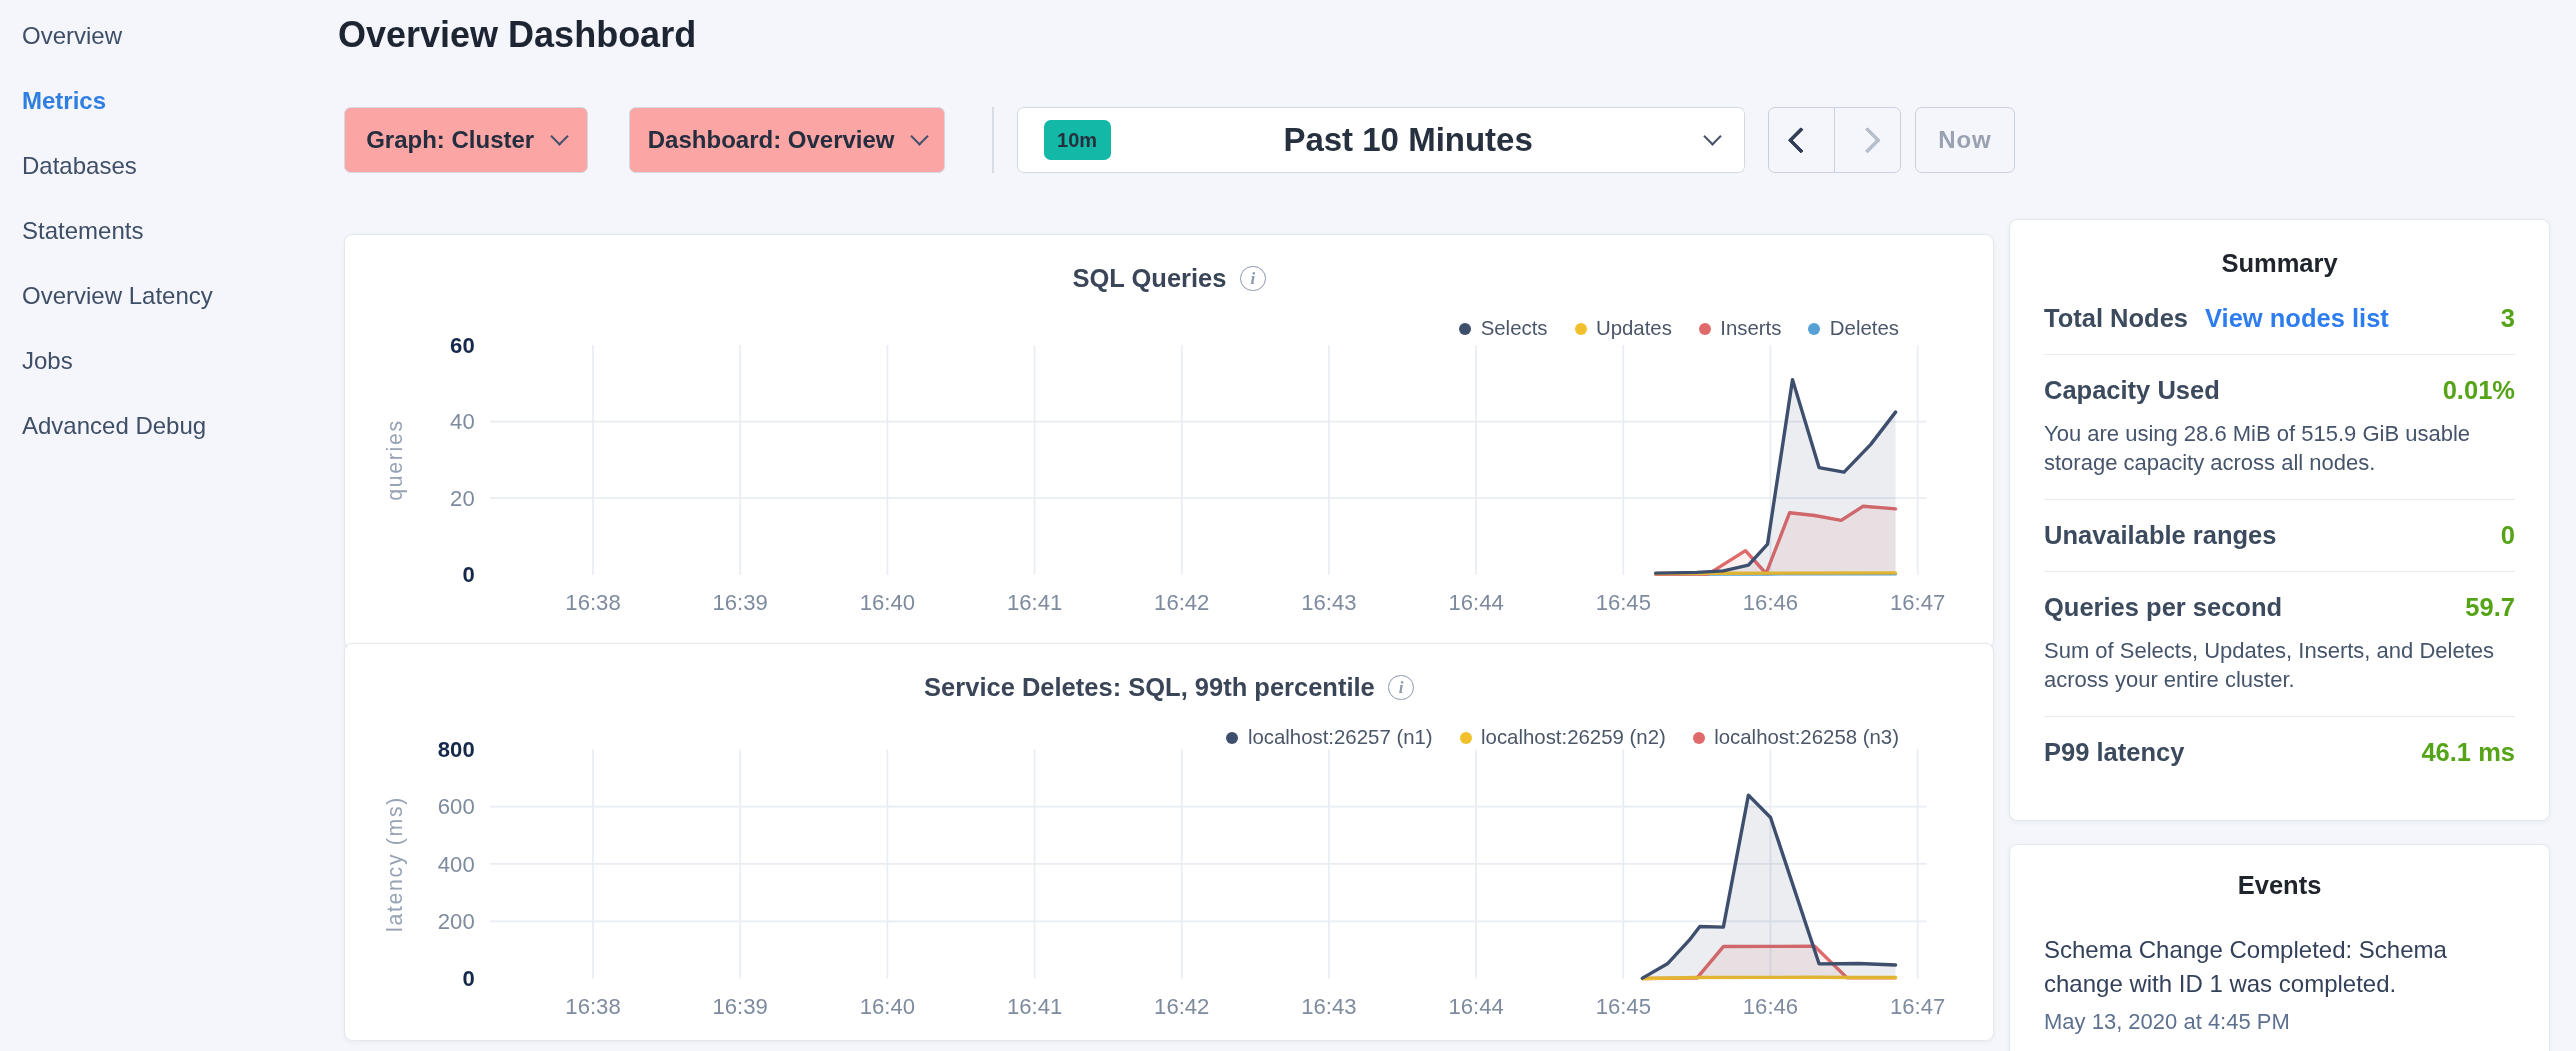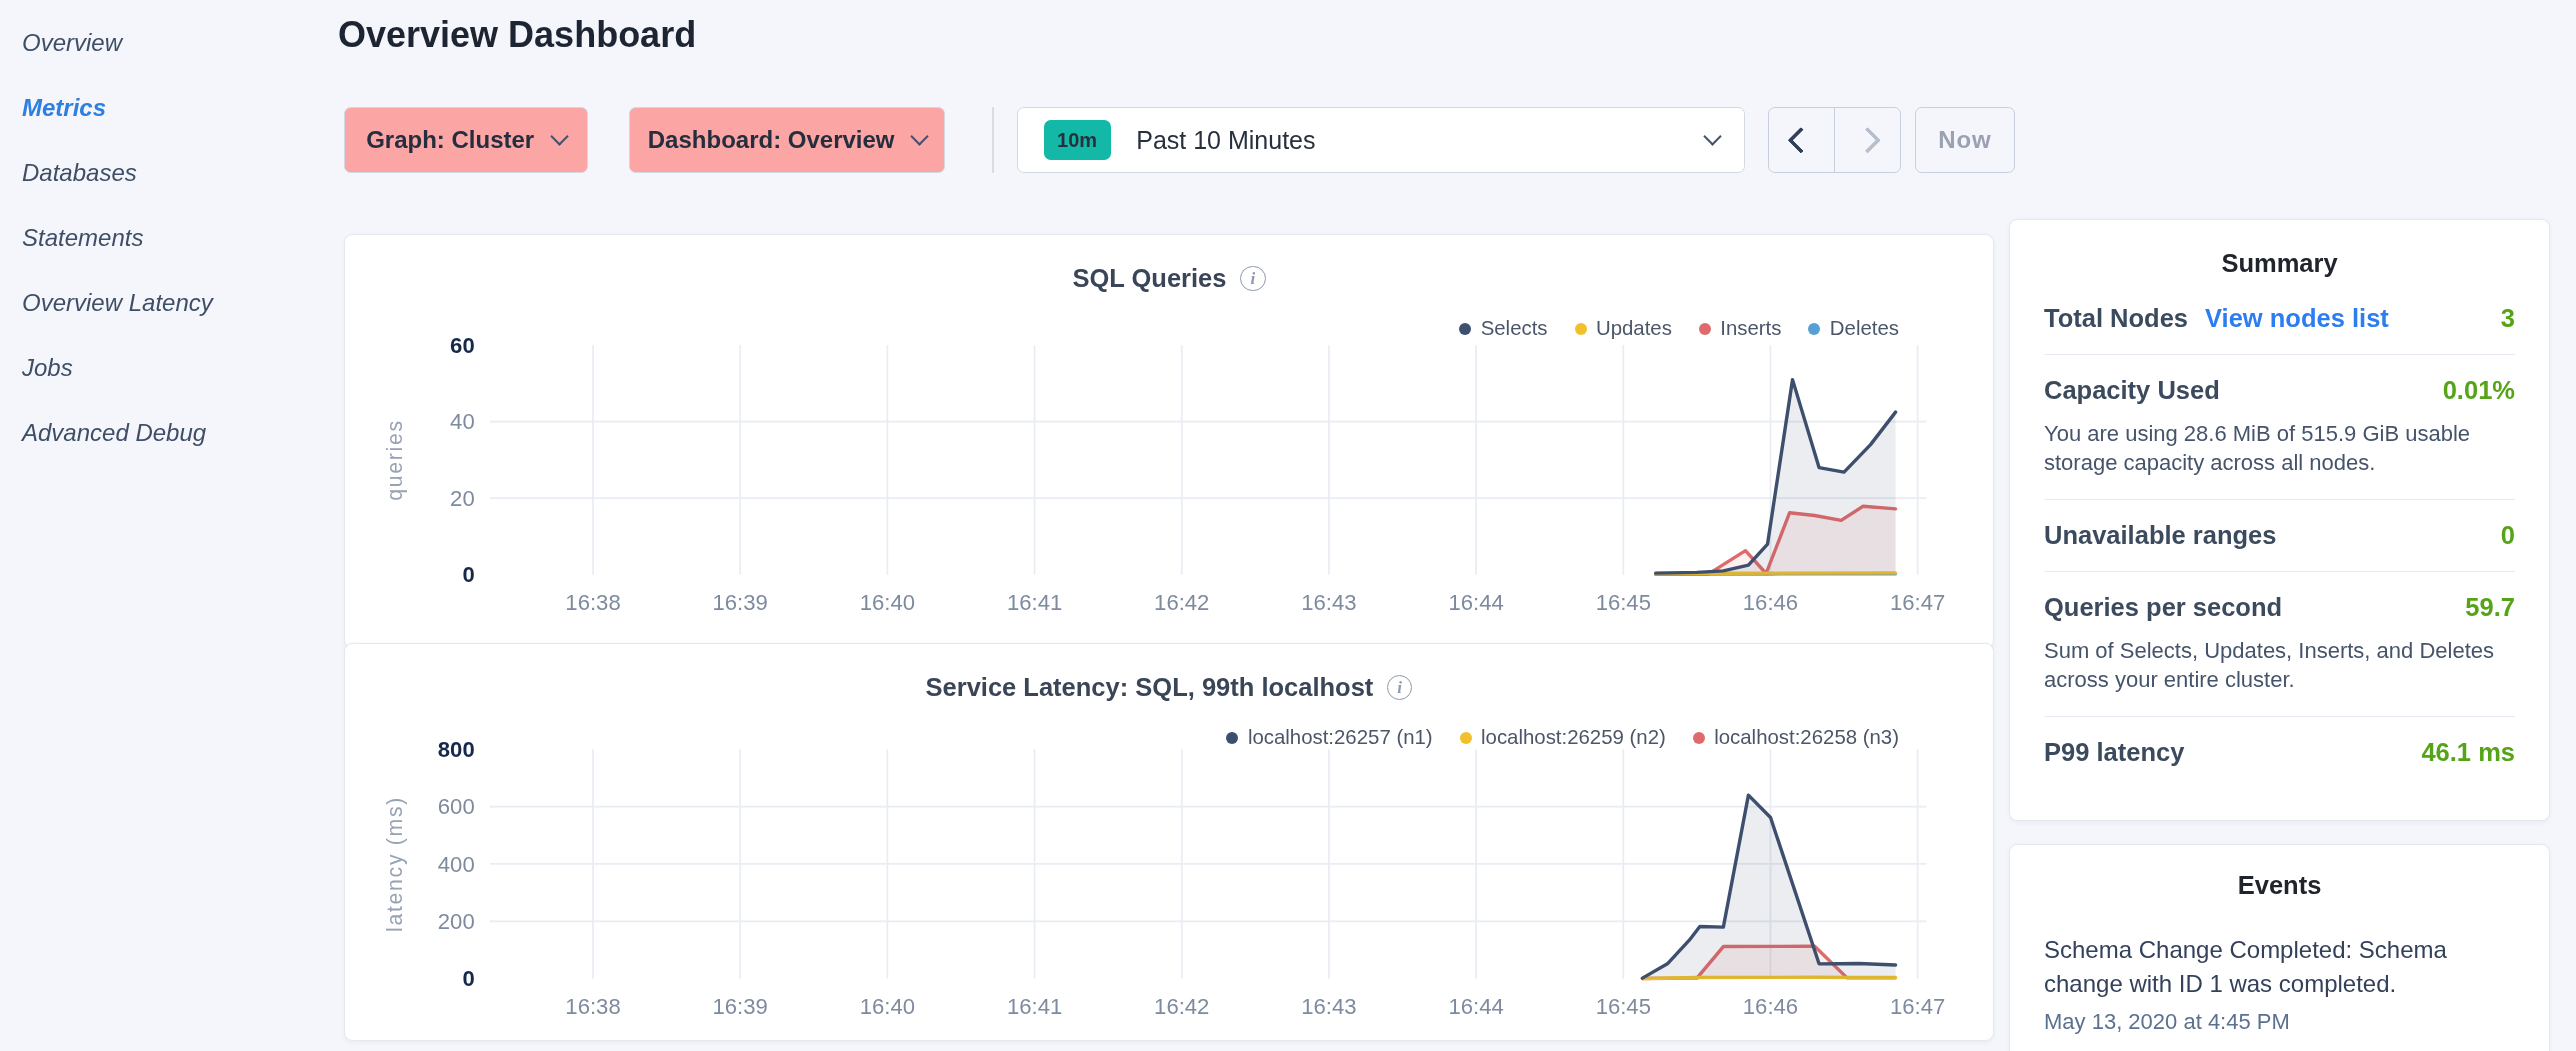--- a/index.html
+++ b/index.html
@@ -1,39 +1,39 @@
 <!DOCTYPE html>
 <html style="font-size:13.6px"><head>
 <meta charset="utf-8">
 <style>
   html,body{margin:0;padding:0;background:#eef1f7;}
   .page{position:relative;width:2576px;height:1051px;overflow:hidden;background:#f4f6fb;
         font-family:"Liberation Sans",sans-serif;color:#26303e;}
 
   
-  .sidebar{position:absolute;left:0;top:12px;width:340px;padding:12px 0 0 22px;box-sizing:border-box;font-style:italic;}
+  .sidebar{position:absolute;left:0;top:5px;width:340px;padding:12px 0 0 22px;box-sizing:border-box;}
   .side-item{font-size:24px;font-weight:500;color:#3e4e66;height:37px;line-height:37px;
              margin-bottom:28px;cursor:pointer;white-space:nowrap;}
   .side-item.active{color:#2f7fe0;font-weight:700;}
 
   
   .page-title{position:absolute;left:338px;top:13.6px;font-size:36px;font-weight:700;color:#1d2533;}
 
   .ctl{position:absolute;top:107px;height:66px;box-sizing:border-box;border-radius:6.8px;
        display:flex;align-items:center;font-size:24px;font-weight:700;color:#242e3e;cursor:pointer;}
   .white-btn{background:#fca5a5;border:1.7px solid #d3d9e3;justify-content:center;gap:18.7px;}
   #graph-btn{left:344px;width:244px;}
   #dash-btn{left:629px;width:316px;}
   .chev{display:inline-block;width:11px;height:11px;border-right:2.6px solid #45506a;
         border-bottom:2.6px solid #45506a;transform:rotate(45deg);margin-top:-6.8px;}
   .toolbar-divider{position:absolute;left:992px;top:107px;width:1.7px;height:66px;background:#d7dce5;}
 
   #time-select{left:1017px;width:728px;background:#fff;border:1.7px solid #d3d9e3;padding:0 25.5px;gap:25.5px;}
   .time-badge{background:#14b8a6;border-radius:6.8px;padding:8.5px 13.6px;font-size:20px;font-weight:700;color:#26303e;}
-  .time-label{font-size:25px;font-weight:400;color:#26303e;flex:1;text-align:left;}
+  .time-label{font-size:33px;font-weight:700;color:#26303e;flex:1;text-align:center;}
 
   #pager{left:1768px;width:133px;border:1.7px solid #c9d0dd;border-radius:6.8px;padding:0;}
   .pager-btn{flex:1;height:100%;display:flex;align-items:center;justify-content:center;cursor:pointer;}
   .pager-btn + .pager-btn{border-left:1.7px solid #c9d0dd;}
   .chev-left{width:14.5px;height:14.5px;border-right:4.3px solid #323f59;border-bottom:4.3px solid #323f59;
              transform:rotate(135deg);border-radius:1.7px;}
   .chev-right{width:14.5px;height:14.5px;border-right:4.3px solid #b7bfcc;border-bottom:4.3px solid #b7bfcc;
               transform:rotate(-45deg);border-radius:1.7px;}
   #now-btn{left:1915px;width:100px;border:1.7px solid #c9d0dd;justify-content:center;
            color:#9aa2b2;letter-spacing:0.9px;}
@@ -171,21 +171,21 @@
         <path d="M1521.4 281.6 L1583.7 281.1 L1627.0 253.7 L1651.3 280.6 L1679.0 209.1 L1708.4 212.3 L1739.6 218.1 L1765.5 201.4 L1803.6 204.6 L1803.6 282.0 L1521.4 282.0 Z" fill="rgba(224,106,107,0.10)" stroke="none"></path>
         <path d="M1521.4 281.6 L1583.7 281.1 L1627.0 253.7 L1651.3 280.6 L1679.0 209.1 L1708.4 212.3 L1739.6 218.1 L1765.5 201.4 L1803.6 204.6" fill="none" stroke="#e06a6b" stroke-width="4" stroke-linejoin="round" stroke-linecap="round"></path>
         <path d="M1521.4 280.6 L1656.5 280.2 L1803.6 279.8" fill="none" stroke="#f2c02c" stroke-width="4" stroke-linejoin="round" stroke-linecap="round"></path>
         <path d="M1521.4 280.2 L1569.9 279.3 L1601.0 277.5 L1630.5 270.8 L1653.0 246.0 L1682.4 52.5 L1713.6 156.0 L1743.0 161.4 L1774.2 129.0 L1803.6 90.7 L1803.6 282.0 L1521.4 282.0 Z" fill="rgba(62,79,110,0.10)" stroke="none"></path>
         <path d="M1521.4 280.2 L1569.9 279.3 L1601.0 277.5 L1630.5 270.8 L1653.0 246.0 L1682.4 52.5 L1713.6 156.0 L1743.0 161.4 L1774.2 129.0 L1803.6 90.7" fill="none" stroke="#3e4f6e" stroke-width="4" stroke-linejoin="round" stroke-linecap="round"></path>
       </svg>
   </div>
 
   <div class="card" id="chart-card-2">
     <div class="chart-title-row">
-      <span>Service Latency: SQL, 99th localhost</span>
+      <span>Service Deletes: SQL, 99th percentile</span>
       <span class="info-icon">i</span>
     </div>
     <div class="legend" id="legend-1">
         <span class="legend-item">
           <span class="legend-dot" style="background: rgb(62, 79, 110);"></span>
           <span>localhost:26257 (n1)</span>
         </span>
         <span class="legend-item">
           <span class="legend-dot" style="background: rgb(242, 192, 44);"></span>
           <span>localhost:26259 (n2)</span>

